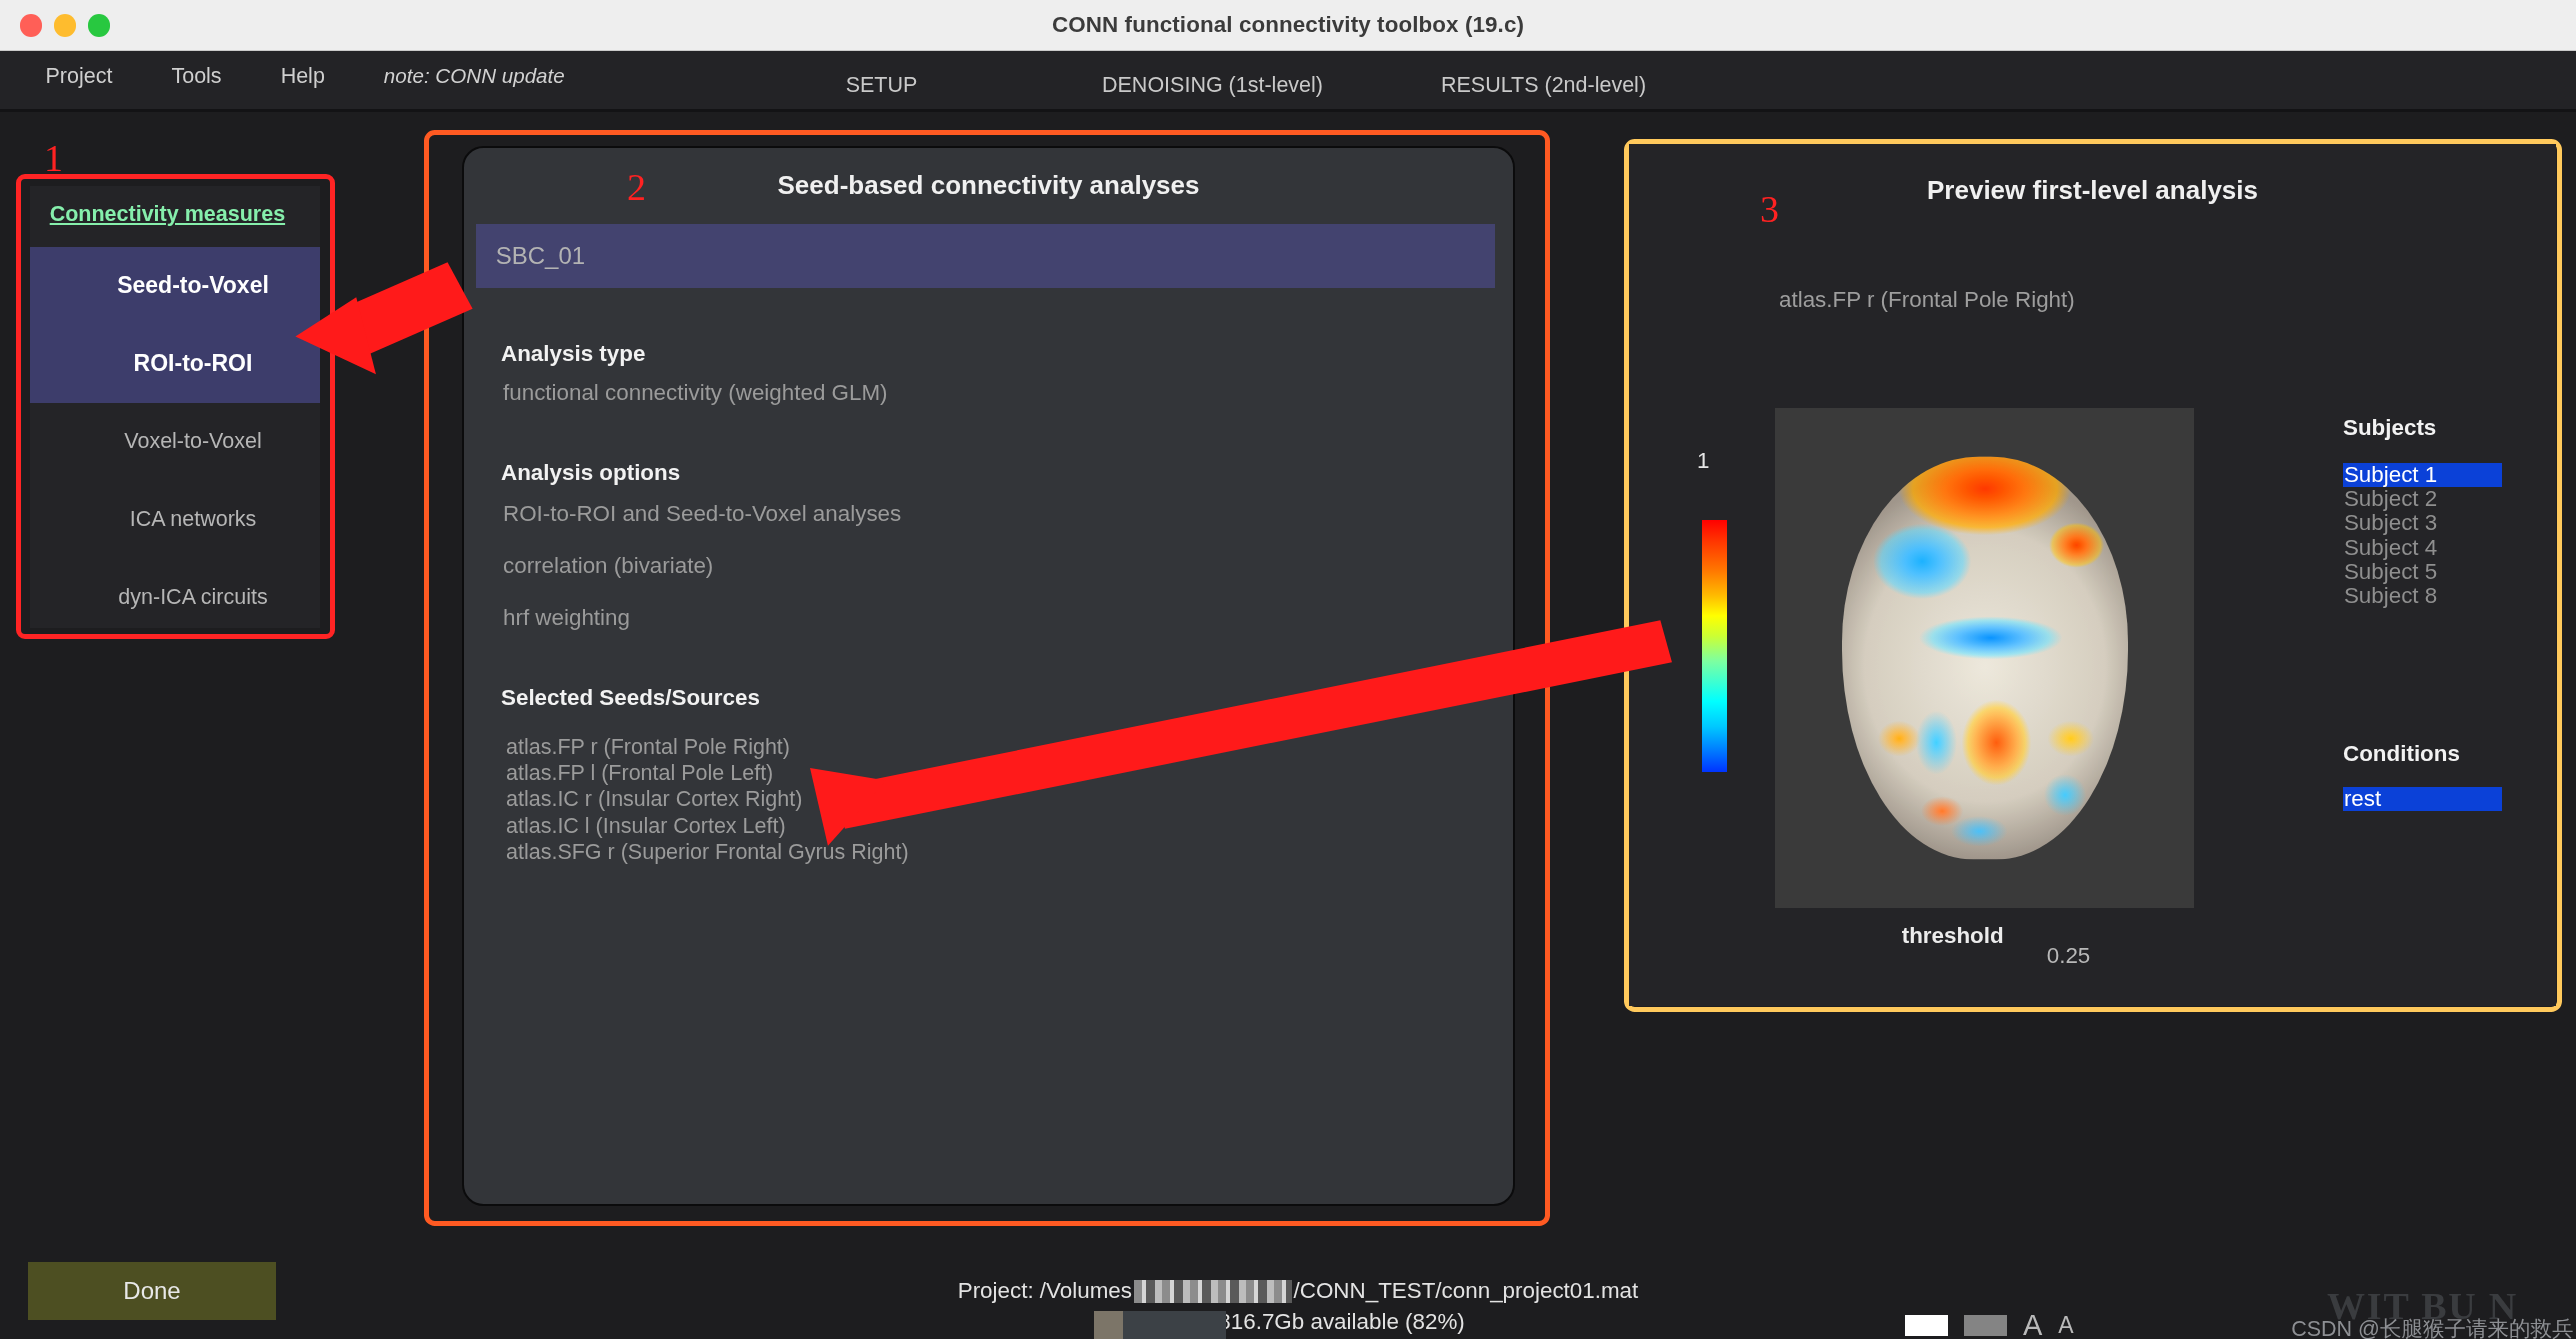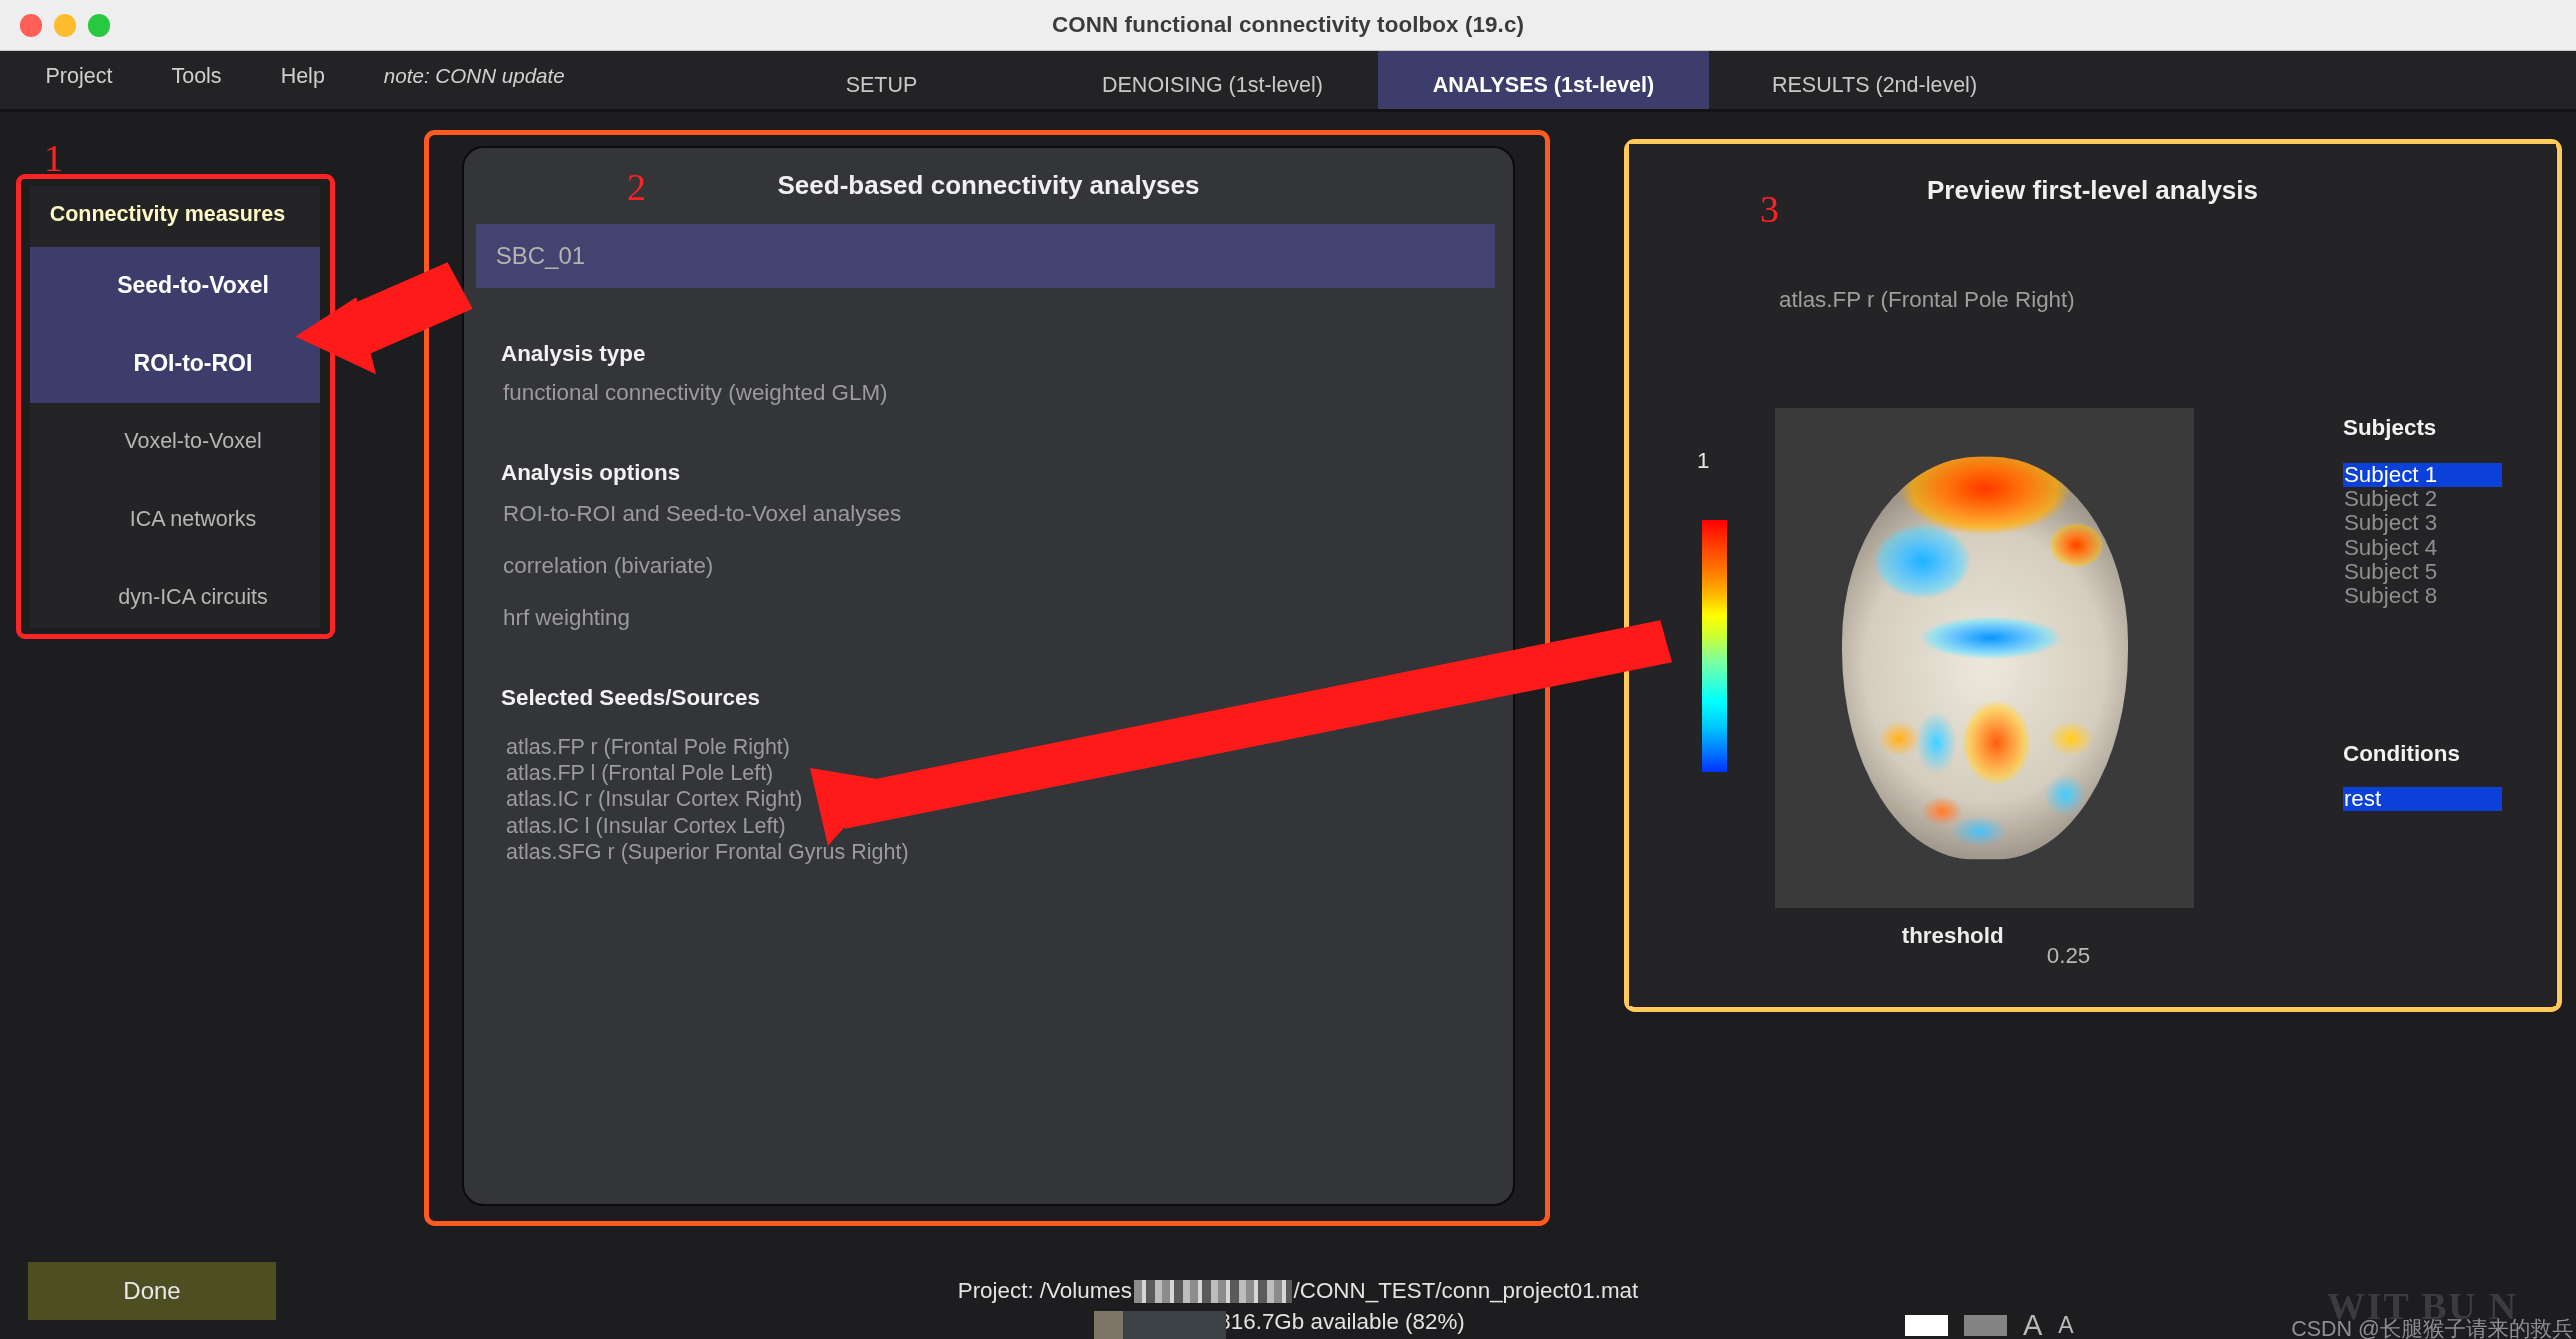--- a/index.html
+++ b/index.html
@@ -58,22 +58,23 @@
   }
   #sidebar-box{
     position:absolute; left:16px; top:174px; width:319px; height:465px;
     border:5.4px solid #ff2424; border-radius:9px;
   }
   #sidebar{
     position:absolute; left:30px; top:186px; width:290px; height:442px;
     background:#242427;
   }
   #cm-title{
-    color:#fef9c3; font-weight:bold; font-size:21.5px;
+    color:#86efac; font-weight:bold; font-size:21.5px;
     padding:16px 0 0 19.7px;
+    text-decoration:underline;
   }
   .cm-block{ margin-top:19.7px; background:#3d3d6b;}
   .cm-item{
     height:78px; display:flex; align-items:center; justify-content:center;
     color:#b6b6b6; font-size:21.5px;padding-left:36px;
   }
   .cm-item.sel{ color:#ffffff; font-weight:bold; font-size:23px;}
 
   
   #ann2-box{
@@ -240,21 +241,20 @@
 <div id="menubar">
   <div id="menu-left">
     <div class="menu-item">Project</div>
     <div class="menu-item">Tools</div>
     <div class="menu-item">Help</div>
     <div class="menu-item note">note: CONN update</div>
   </div>
   <div id="tabs">
     <div class="tab">SETUP</div>
     <div class="tab">DENOISING (1st-level)</div>
-    <div class="tab active">ANALYSES (1st-level)</div>
     <div class="tab">RESULTS (2nd-level)</div>
   </div>
 </div>
 <div id="menubar-sep"></div>
 
 <div id="workspace"></div>
 
 <div id="ann1-num">1</div>
 <div id="sidebar-box"></div>
 <div id="sidebar">

